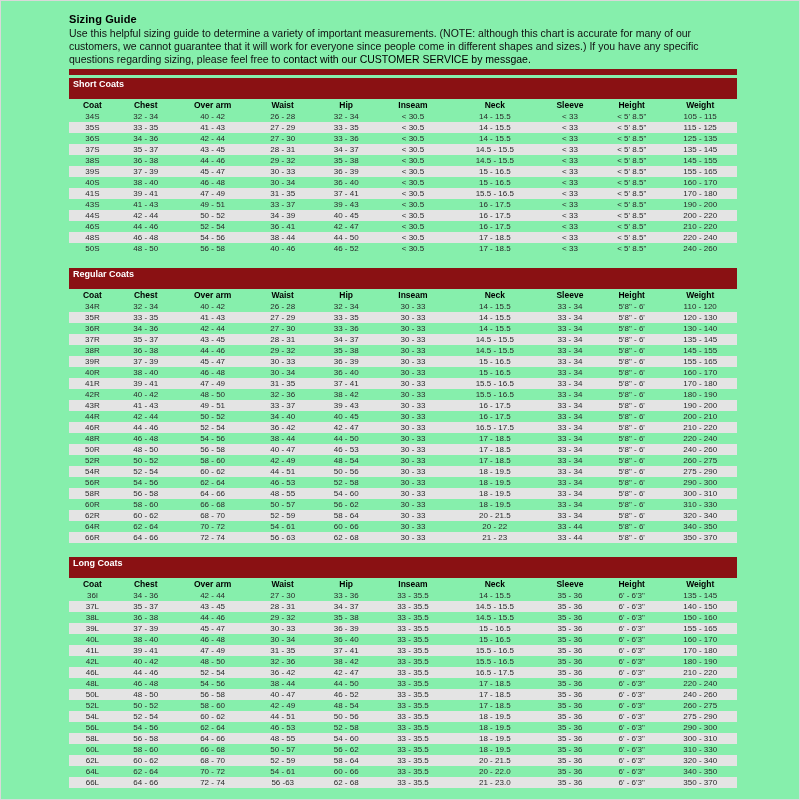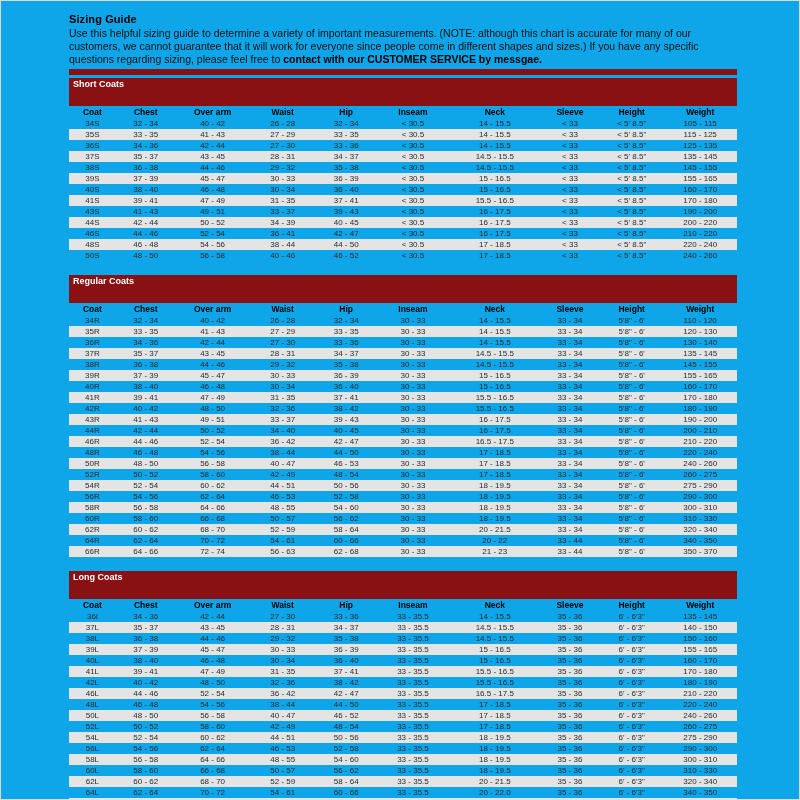--- a/index.html
+++ b/index.html
@@ -1,40 +1,40 @@
 <!DOCTYPE html>
 <html style="--maroon: #8a1113; --stripe: #e4e4e4;"><head>
 <meta charset="utf-8">
 <style>
   * { margin: 0; padding: 0; box-sizing: border-box; }
   html, body { width: 800px; height: 800px; background: #fff; overflow: hidden; }
   body { font-family: "Liberation Sans", sans-serif; color: #222; }
   .frame {
     width: 800px; height: 800px;
     border: 1px solid #d9d9d9;
-    background: #0ea5e9;
+    background: #86efac;
     padding: 12px 62px 0 68px;
   }
   h1.page-title {
     font-size: 11px; font-weight: bold; color: #000;
     margin-bottom: 2px; letter-spacing: 0.1px;
   }
   p.intro {
     font-size: 10.5px; line-height: 13px; color: #111;
     width: 670px;
   }
-  p.intro strong { font-weight: bold; color: #000; text-align: right; }
+  p.intro strong { font-weight: normal; color: #000; text-align: right; }
   .rule {
     height: 6px; background: var(--maroon, #8a1113);
     margin-top: 3px; margin-bottom: 3px;
   }
   section.size-table { margin-top: 0; }
   section.size-table + section.size-table { margin-top: 14px; }
   .band {
-    height: 28px; line-height: 13px;
+    height: 21px; line-height: 13px;
     background: var(--maroon, #8a1113);
     color: #fff; font-size: 9px; font-weight: bold;
     padding-left: 4px;
   }
   table {
     width: 100%; border-collapse: collapse; table-layout: fixed;
   }
   col.c-coat   { width: 7%; }
   col.c-chest  { width: 9%; }
   col.c-overarm{ width: 11%; }

